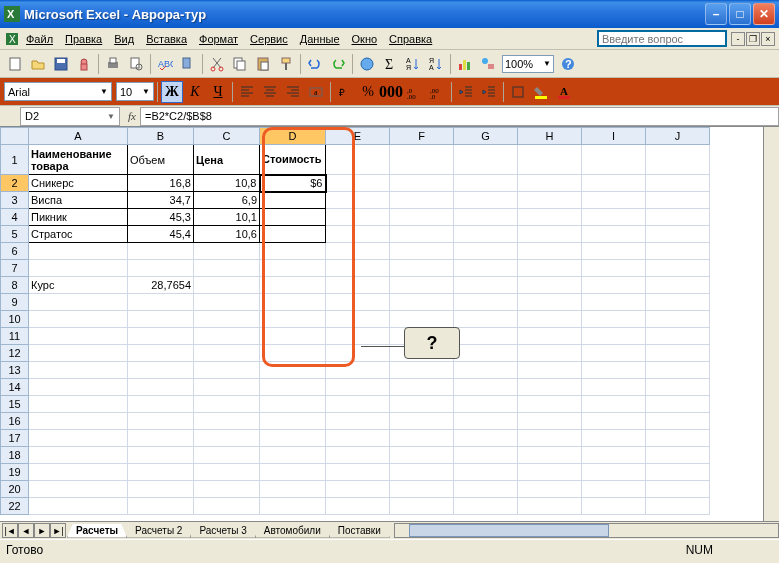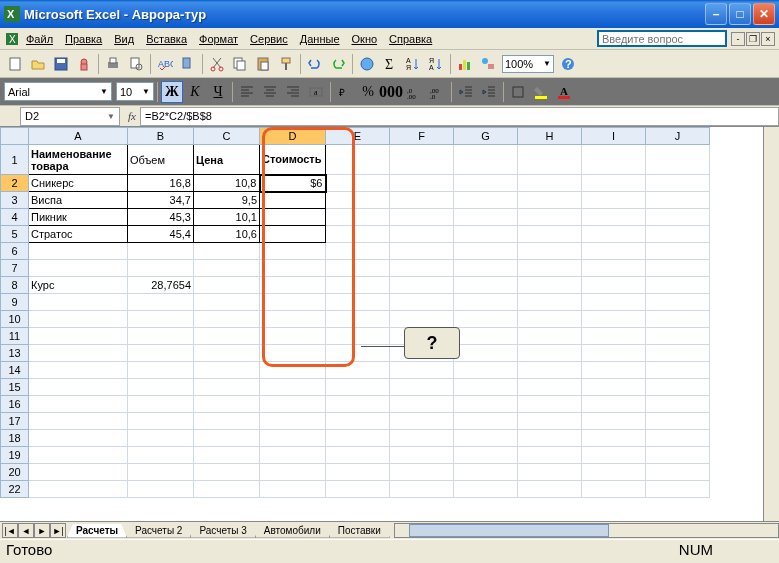--- a/index.html
+++ b/index.html
@@ -15,21 +15,21 @@
     .menubar .menu-item { padding: 2px 6px; cursor: default; }
     .menubar .menu-item u { text-decoration: underline; }
     .help-box { margin-left: auto; }
     .help-box input { width: 130px; height: 17px; font-size:11px; border:2px solid #0369a1; padding:0 3px;}
     .mdi-btns { display:flex; gap:1px; margin-left:4px;}
     .mdi-btn { width:14px; height:14px; border:1px solid #888; background:#ece9d8; font-size:9px; display:flex;align-items:center;justify-content:center;}
     .toolbar { background: #ece9d8; height: 28px; display: flex; align-items: center; padding: 1px 4px; gap: 1px; border-bottom: 1px solid #c0c0b0;}
     .tb-btn { width: 22px; height: 22px; display: flex; align-items: center; justify-content: center; border: 1px solid transparent; }
     .tb-sep { width: 1px; height: 20px; background: #aca899; margin: 0 2px; }
     .zoom-box { border:1px solid #7f9db9; height:18px; width:52px; background:white; font-size:11px; padding:0 2px; display:flex;align-items:center; margin:0 2px;}
-    .format-bar { background: #737373; height: 28px; display: flex; align-items: center; padding: 1px 4px; gap: 1px; border-bottom:1px solid #c0c0b0;}
+    .format-bar { background: #c2410c; height: 28px; display: flex; align-items: center; padding: 1px 4px; gap: 1px; border-bottom:1px solid #c0c0b0;}
     .font-name { border:1px solid #7f9db9; height:19px; width:108px; background:white; padding:0 3px; display:flex;align-items:center;}
     .font-size { border:1px solid #7f9db9; height:19px; width:38px; background:white; padding:0 3px; display:flex;align-items:center; margin-left:3px;}
     .fmt-btn { width:22px; height:22px; display:flex; align-items:center; justify-content:center; font-family:'Times New Roman',serif; font-size:14px; border:1px solid transparent;}
     .fmt-btn.active { border:1px solid #3169c6; background:#c2d5f3;}
     .formula-bar { height:21px; background:#ece9d8; display:flex; align-items:center; border-bottom:1px solid #888; }
     .namebox { width:100px; height:19px; background:white; border:1px solid #a0a0a0; margin:0 4px 0 20px; padding:0 4px; display:flex;align-items:center;}
     .fx-label { font-style:italic; font-family:'Times New Roman'; margin:0 4px; color:#444;}
     .fx-input { flex:1; height:19px; background:white; border:1px solid #a0a0a0; padding:0 4px; display:flex;align-items:center;}
     .grid-area { position:relative; background:white; height: 394px; overflow:hidden;}
     table.grid { border-collapse: collapse; table-layout: fixed; }
@@ -44,21 +44,21 @@
     .callout { position:absolute; left:404px; top:200px; width:56px; height:32px; border:1px solid #555; background:#ece9d8; display:flex; align-items:center; justify-content:center; font-size:18px; font-weight:bold; border-radius:4px;}
     .callout::before { content:''; position:absolute; left:-44px; top:18px; width:44px; height:1px; border-top:1px solid #555;}
     .sheet-tabs { height:18px; background:#ece9d8; display:flex; align-items:center; border-top:1px solid #888; font-size:10px;}
     .tab-nav { display:flex; padding:0 2px;}
     .tab-nav-btn { width:16px; height:15px; border:1px solid #888; background:#ece9d8; display:flex;align-items:center;justify-content:center; font-size:9px;}
     .sheet-tab { padding:1px 8px; background:#fff; border:1px solid #888; border-top:none; margin-left:-1px; position:relative; clip-path: polygon(6px 0, calc(100% - 6px) 0, 100% 100%, 0 100%);}
     .sheet-tab.active { background:#fff; font-weight:bold;}
     .sheet-tab.inactive { background:#ece9d8;}
     .hscroll { flex:1; height:15px; background:#ece9d8; border:1px solid #888; margin-left:4px; position:relative;}
     .hscroll .thumb { position:absolute; left:14px; top:0; width:200px; height:13px; background:#c8d6e8; border:1px solid #7a96b8;}
-    .status-bar { height:20px; background:#ece9d8; display:flex; align-items:center; padding:0 6px; border-top:1px solid #fff; font-size:15px;}
+    .status-bar { height:20px; background:#ece9d8; display:flex; align-items:center; padding:0 6px; border-top:1px solid #fff; font-size:12px;}
     .status-bar .right { margin-left:auto; display:flex; gap:30px; padding-right:60px;}
     .vscroll { position:absolute; right:0; top:0; width:16px; bottom:0; background:#ece9d8; border-left:1px solid #888;}
     .active-cell { border:2px solid #000 !important; }
     .corner-icon{width:16px;height:16px;}
     svg { display:block;}
   </style>
 </head>
 <body>
 
 <div class="titlebar">
@@ -395,21 +395,21 @@
           <td></td>
           <td></td>
           <td></td>
           <td></td>
           <td></td>
     </tr>
     <tr>
       <th class="rowh">3</th>
       <td class="data">Виспа</td>
       <td class="data ralign">34,7</td>
-      <td class="data ralign">9,5</td>
+      <td class="data ralign">6,9</td>
       <td class="data"></td>
       <td></td>
           <td></td>
           <td></td>
           <td></td>
           <td></td>
           <td></td>
     </tr>
     <tr>
       <th class="rowh">4</th>
@@ -497,20 +497,33 @@
           <td></td>
           <td></td>
           <td></td>
           <td></td>
           <td></td>
           <td></td>
           <td></td>
         </tr>
     <tr>
           <th class="rowh">11</th>
+          <td></td>
+          <td></td>
+          <td></td>
+          <td></td>
+          <td></td>
+          <td></td>
+          <td></td>
+          <td></td>
+          <td></td>
+          <td></td>
+        </tr>
+    <tr>
+          <th class="rowh">12</th>
           <td></td>
           <td></td>
           <td></td>
           <td></td>
           <td></td>
           <td></td>
           <td></td>
           <td></td>
           <td></td>
           <td></td>

